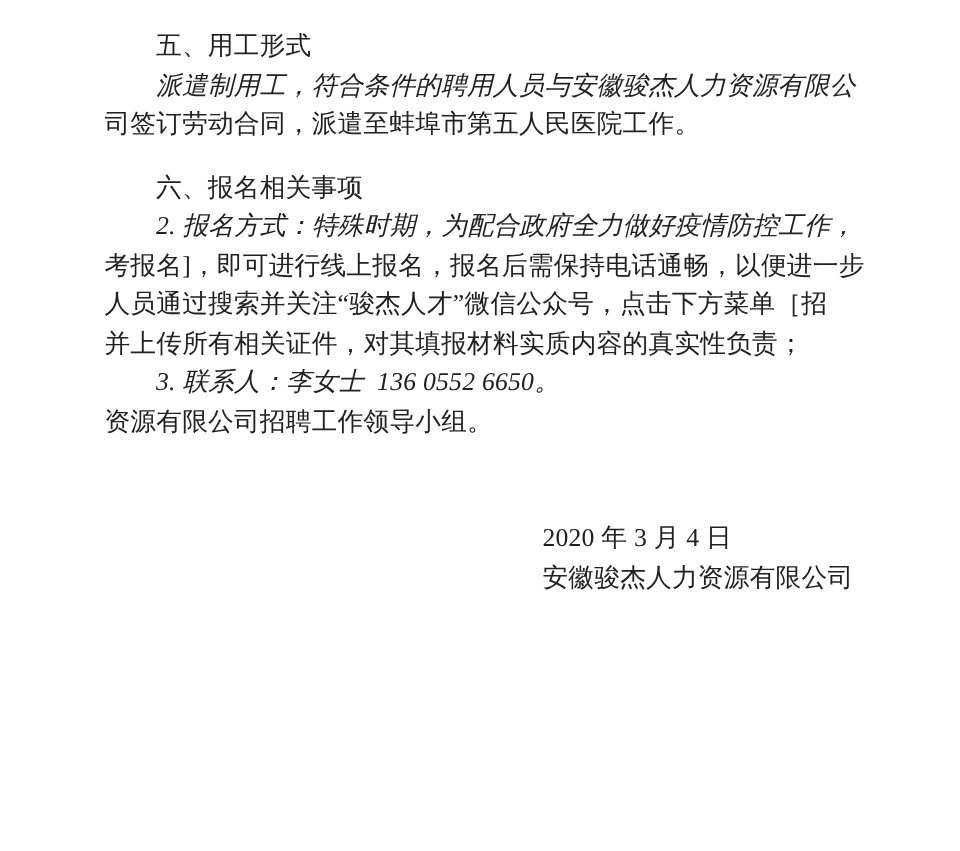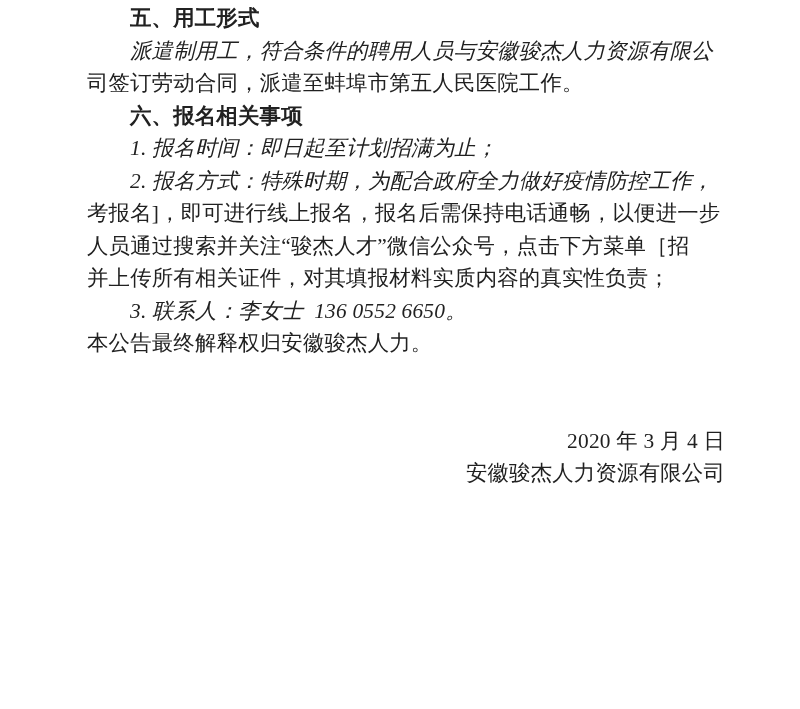--- a/index.html
+++ b/index.html
@@ -20,53 +20,53 @@
     height: 709px;
     padding: 2px 70px 0 87px;
   }
   .line {
     font-size: 21.4px;
     line-height: 32.5px;
     white-space: pre;
     letter-spacing: 0.2px;
   }
   .heading {
-    font-weight: bold;
+    font-weight: normal;
     text-indent: 43px;
+    margin-top: 20px;
   }
   .body-indent {
     text-indent: 43px;
     font-style: italic;
   }
   .spacer {
     height: 65px;
   }
   .signature {
     width: 262px;
     margin-left: auto;
-    margin-right: 5px;
-    text-align: right;
+    margin-right: 16px;
+    text-align: left;
   }
 </style>
 </head>
 <body>
 
 <div class="doc">
 
   <div class="line heading">五、用工形式</div>
   <div class="line body-indent">派遣制用工，符合条件的聘用人员与安徽骏杰人力资源有限公</div>
   <div class="line">司签订劳动合同，派遣至蚌埠市第五人民医院工作。</div>
   <div class="line heading">六、报名相关事项</div>
-  <div class="line body-indent">1. 报名时间：即日起至计划招满为止；</div>
   <div class="line body-indent">2. 报名方式：特殊时期，为配合政府全力做好疫情防控工作，</div>
   <div class="line">考报名]，即可进行线上报名，报名后需保持电话通畅，以便进一步</div>
   <div class="line">人员通过搜索并关注“骏杰人才”微信公众号，点击下方菜单［招</div>
   <div class="line">并上传所有相关证件，对其填报材料实质内容的真实性负责；</div>
   <div class="line body-indent">3. 联系人：李女士  136 0552 6650。</div>
-  <div class="line">本公告最终解释权归安徽骏杰人力。</div>
+  <div class="line">资源有限公司招聘工作领导小组。</div>
 
   <div class="spacer"></div>
 
   <div class="signature">
     <div class="line">2020 年 3 月 4 日</div>
     <div class="line">安徽骏杰人力资源有限公司</div>
   </div>
 
 </div>
 

